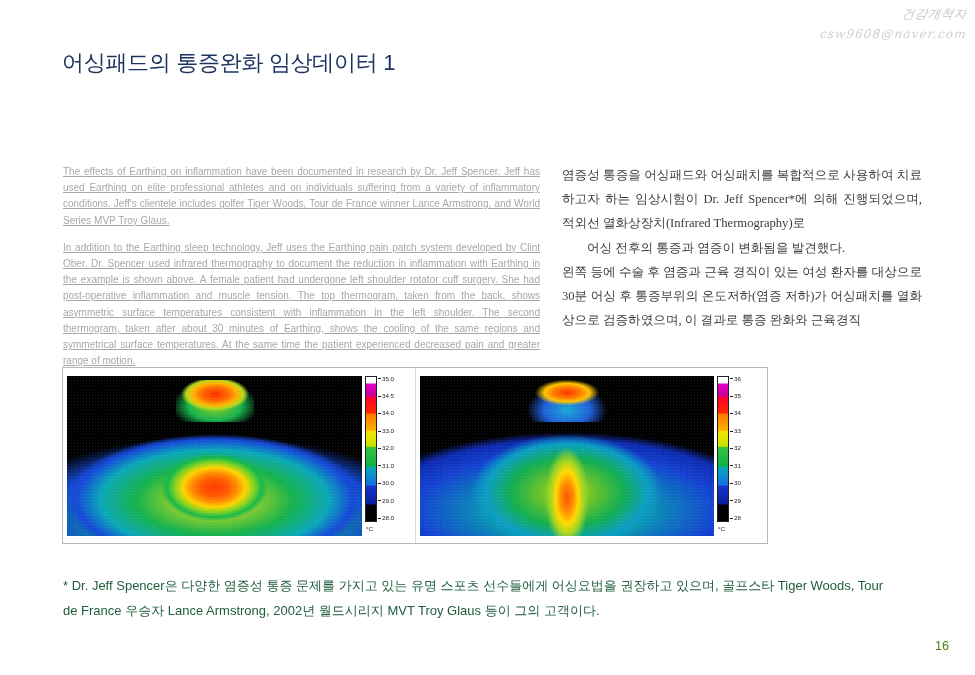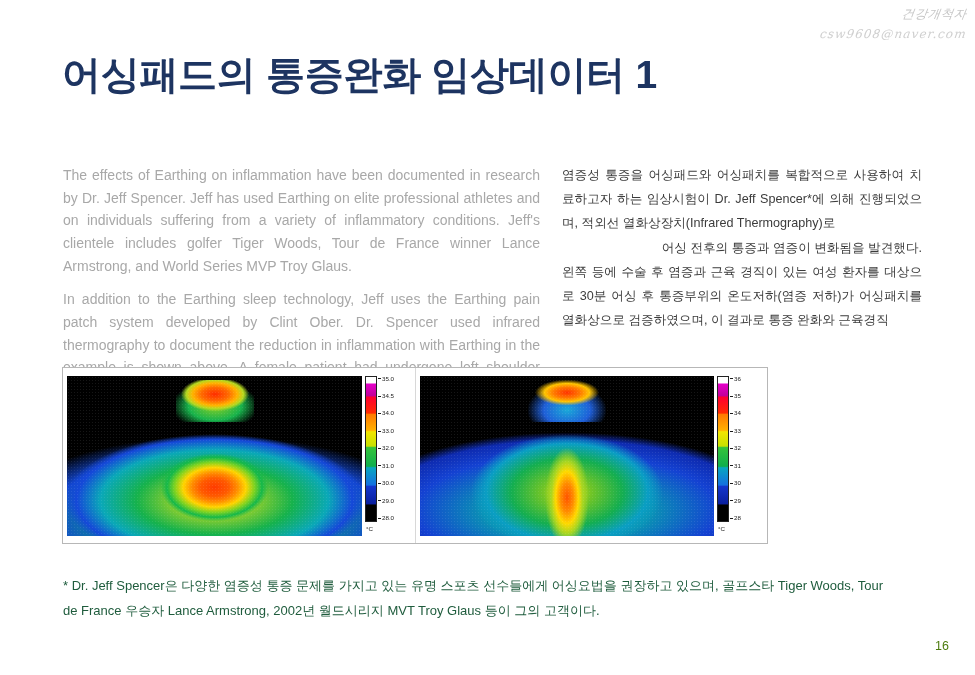--- a/index.html
+++ b/index.html
@@ -43,60 +43,62 @@
     transform: skewX(-8deg);
     display: block;
     margin-top: 3px;
   }
 
   
   .page-title {
     position: absolute;
     left: 62px;
     top: 48px;
-    font-size: 39px;
-    font-weight: bold;
+    font-size: 22px;
+    font-weight: normal;
     color: #1d3461;
     letter-spacing: -0.3px;
     white-space: nowrap;
   }
 
   
   .col-english {
     position: absolute;
     left: 63px;
     top: 164px;
     width: 477px;
     color: #a8a8a8;
-    font-size: 14px;
+    font-size: 10px;
     line-height: 1.62;
     text-align: justify;
+    text-decoration: underline;
   }
   .col-english p {
     margin: 0 0 11px 0;
     text-align: justify;
     text-justify: inter-word;
   }
   .col-english p:last-child { margin-bottom: 15px; }
 
   .col-korean {
     position: absolute;
     left: 562px;
     top: 163px;
     width: 360px;
     color: #3b3b3b;
     font-size: 12.6px;
     line-height: 1.92;
+    font-family: Liberation Serif, serif;
   }
   .col-korean p {
     margin: 0;
     text-align: justify;
     text-justify: inter-word;
   }
-  .col-korean p.no-justify { text-align: right; }
+  .col-korean p.no-justify { text-align: left; margin-left: 25px; }
 
   
   .thermo-panel {
     position: absolute;
     left: 62px;
     top: 367px;
     width: 706px;
     height: 177px;
     background: #ffffff;
     border: 1px solid #b7b7b7;

